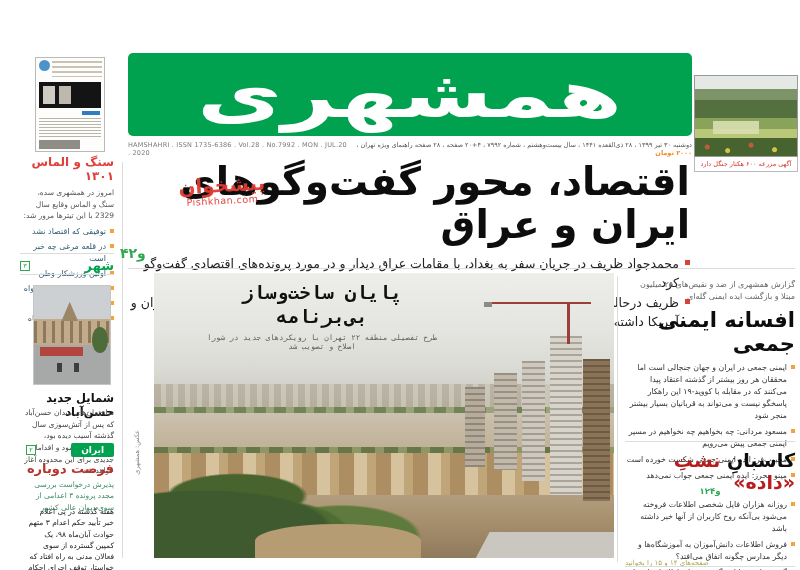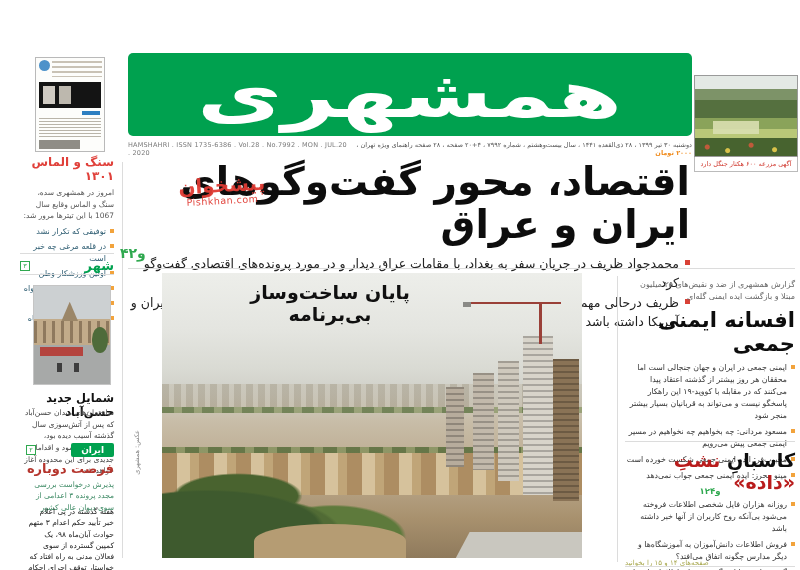--- a/index.html
+++ b/index.html
@@ -88,21 +88,21 @@
   .wm-fa { font-size:20px; font-weight:bold; display:block; line-height:1; }
   .wm-en { font-size:9.5px; letter-spacing:.5px; display:block; }
   .lead-bullets { margin-top:7px; direction:rtl; }
   .lb-item { position:relative; font-size:12.5px; color:#222; line-height:1.55; padding-right:11px;
              text-align:right; }
   .lb-item::before { content:""; position:absolute; right:0; top:6px; width:5px; height:5px;
                      background:#d94136; }
   .pageref { color:#2fa84f; font-weight:bold; }
   .pr-lead { position:absolute; left:120px; top:245px; font-size:14px; }
   
-  .photo-story { position:absolute; left:162px; top:273px; width:420px; height:285px; overflow:hidden; }
+  .photo-story { position:absolute; left:154px; top:273px; width:460px; height:285px; overflow:hidden;font-family:Liberation Mono, monospace; }
   .photo-canvas { position:absolute; inset:0;
      background:linear-gradient(180deg,#edeeea 0%,#e4e5e0 20%,#d9dad3 34%,#cfcfc7 42%,#c8bda8 52%,#c0b198 62%,#b7a487 74%,#a8916e 86%,#8f7a5c 100%); }
   .band { position:absolute; left:0; right:0; }
   .band-far { top:39%; height:8%;
      background:repeating-linear-gradient(90deg,rgba(160,150,128,.5) 0 7px,rgba(196,189,172,.5) 7px 12px); }
   .green-row1 { top:47%; height:2.2%;
      background:repeating-linear-gradient(90deg,rgba(86,110,58,.75) 0 12px,rgba(122,140,82,.6) 12px 20px); }
   .band-mid { top:49%; height:12%;
      background:repeating-linear-gradient(90deg,#b59া? 0,#b5976c 0 10px,#d7c49e 10px 19px,#c2a97e 19px 26px); }
   .green-row2 { top:61%; height:2.4%;
@@ -161,23 +161,23 @@
       <div class="t-face1"></div>
       <div class="t-face2"></div>
     </div>
     <div class="t-blue"></div>
     <div class="t-cols"></div>
     <div class="t-img"></div>
   </div>
 
   <section class="special rtl">
     <h3 class="sp-head">سنگ و الماس ۱۳۰۱</h3>
-    <p class="sp-intro">امروز در همشهری سده، سنگ و الماس وقایع سال 1067 با این تیترها مرور شد:</p>
+    <p class="sp-intro">امروز در همشهری سده، سنگ و الماس وقایع سال 2329 با این تیترها مرور شد:</p>
     <div>
-      <div class="s-item">توفیقی که تکرار نشد</div>
+      <div class="s-item">توفیقی که اقتصاد نشد</div>
       <div class="s-item">در قلعه مرغی چه خبر است</div>
       <div class="s-item">اولین ورزشکار وطن</div>
       <div class="s-item">جمعیت نسوان وطن‌خواه</div>
       <div class="s-item">رستاخیز در لاله‌زار</div>
       <div class="s-item">فرار از زندان احمد شاه</div>
     </div>
   </section>
 
   <div class="rule" style="left:20px;top:253px;width:94px;height:1px"></div>
 
@@ -254,20 +254,21 @@
       <div class="tower tw5"></div>
       <div class="crane-boom"></div>
       <div class="crane-mast"></div>
       <div class="crane-wt"></div>
       <div class="fg-green"></div>
       <div class="fg-dirt"></div>
       <div class="fg-road"></div>
     </div>
     <figcaption class="ph-head">
       <div class="ph-title">پایان ساخت‌وساز بی‌برنامه</div>
+      <div class="ph-sub">طرح تفصیلی منطقه ۲۲ تهران با رویکردهای جدید در شورا اصلاح و تصویب شد</div>
     </figcaption>
   </figure>
   <span class="credit">عکس: همشهری</span>
 
   <div class="rule" style="left:617px;top:276px;width:1px;height:286px"></div>
 
   <section class="col col1">
     <p class="kicker">گزارش همشهری از ضد و نقیض‌های ۲۵ میلیون مبتلا و بازگشت ایده ایمنی گله‌ای</p>
     <h2 class="c-head">افسانه ایمنی جمعی</h2>
     <div class="c-bullets">

